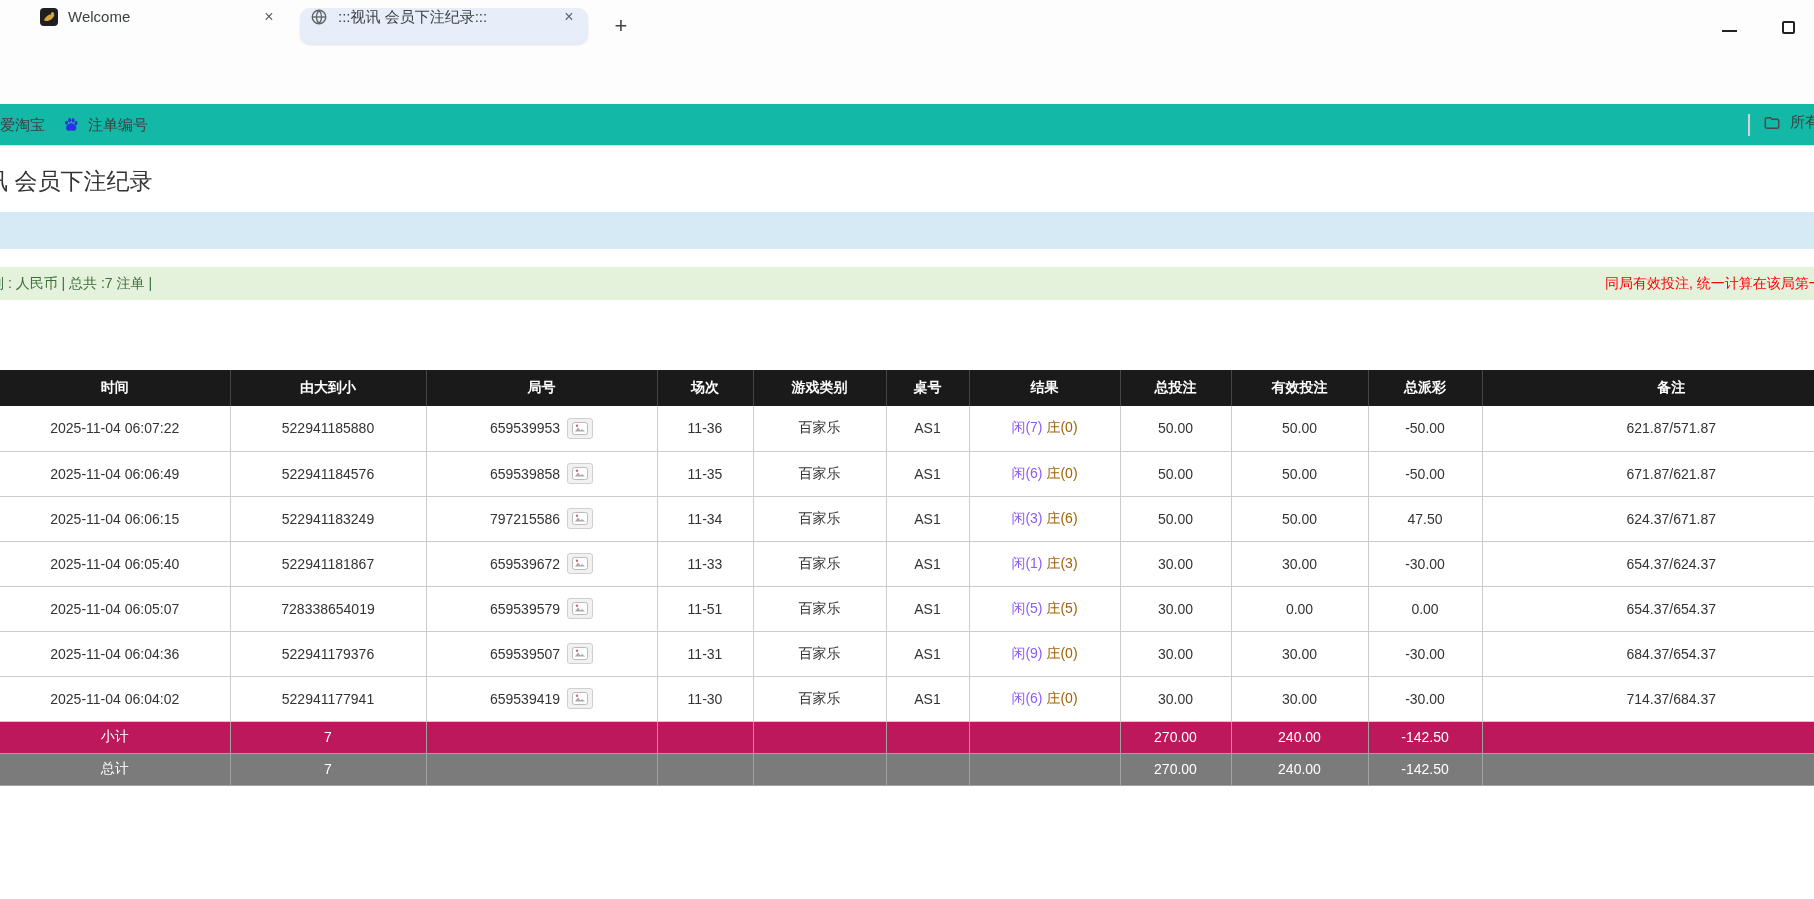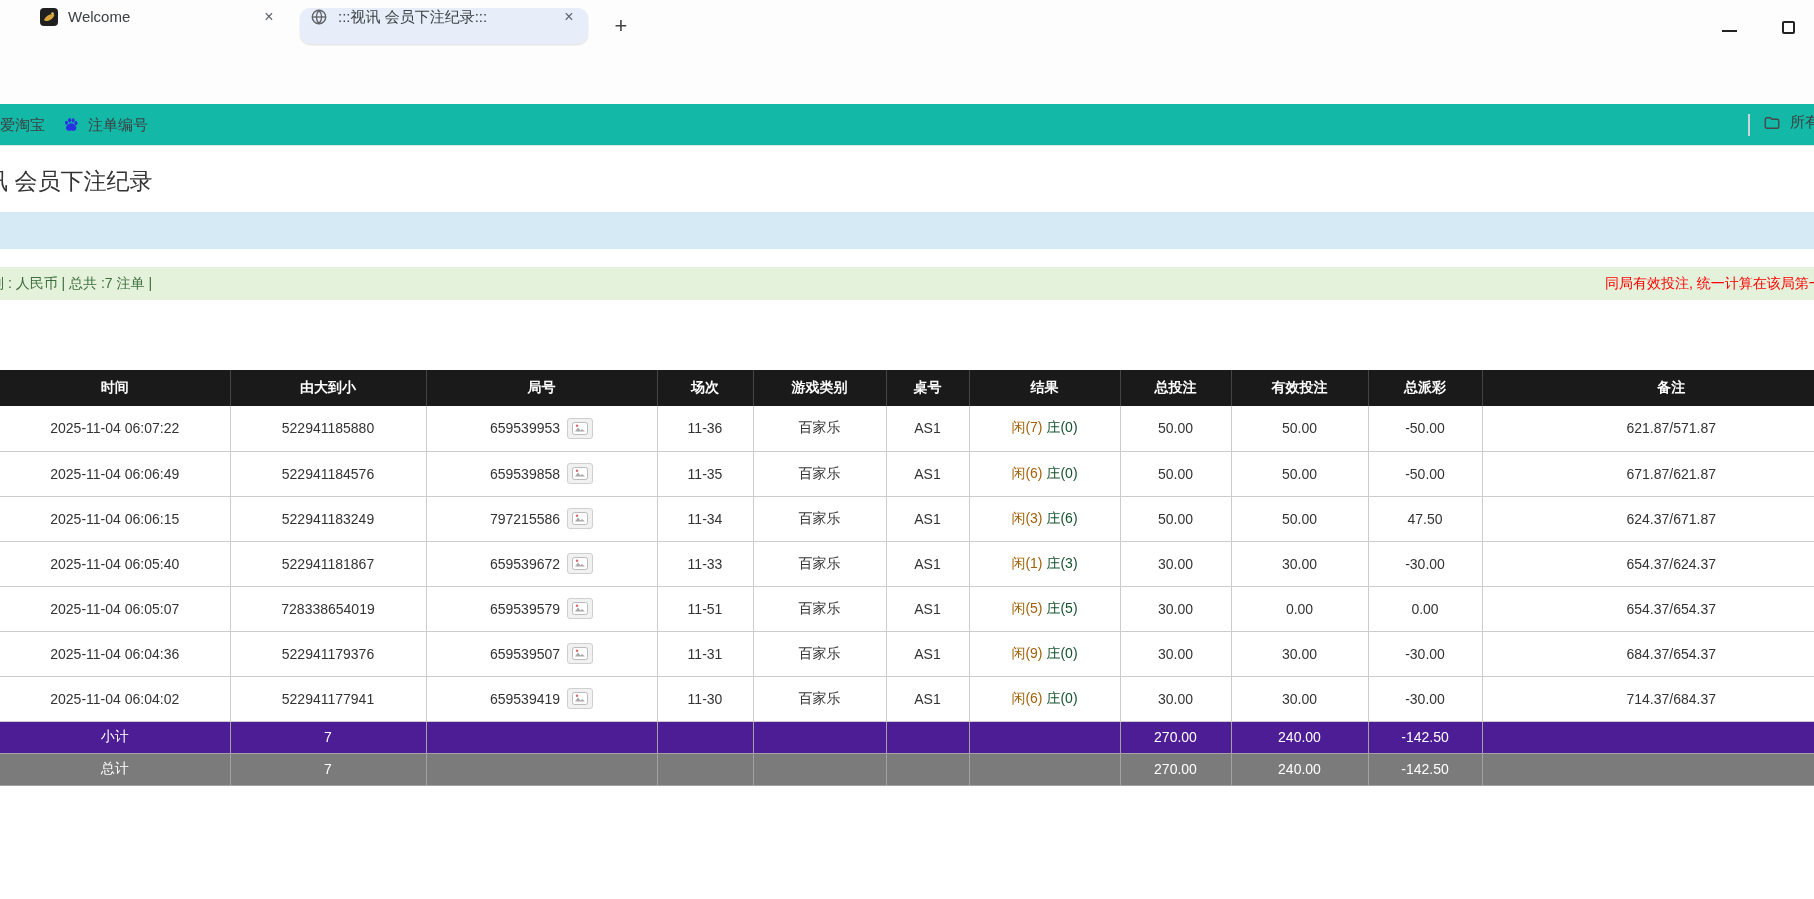--- a/index.html
+++ b/index.html
@@ -58,26 +58,26 @@
   .sum-left-clip { position: absolute; left: 0; top: 0; width: 300px; height: 33px; overflow: hidden; }
   .sum-left-clip span { display: inline-block; margin-left: -24px; line-height: 33px; font-size: 14px; color: #3a6e3a; white-space: nowrap; }
   .sum-right { position: absolute; left: 1605px; top: 0; line-height: 33px; font-size: 14px; color: #ff0000; white-space: nowrap; }
 
   
   table.bets { position: absolute; left: 0; top: 370px; width: 1860px; border-collapse: collapse; table-layout: fixed; }
   table.bets th { height: 36px; background: #1a1a1a; color: #fff; font-size: 14px; font-weight: bold; text-align: center; border-right: 1px solid #454545; }
   table.bets th:last-child { border-right: none; }
   table.bets td { height: 45px; text-align: center; font-size: 14px; color: #333; border-right: 1px solid #ccc; border-bottom: 1px solid #ccc; background: #fff; white-space: nowrap; }
   table.bets td:last-child { border-right: none; }
-  .c-blue { color: #a16207; }
-  .c-red  { color: #14532d; }
+  .c-blue { color: #8b5cf6; }
+  .c-red  { color: #a16207; }
   .round-wrap { display: inline-flex; align-items: center; gap: 7px; }
   .replay-btn { display: inline-flex; align-items: center; justify-content: center; width: 26px; height: 21px; background: #f1f1f1; border: 1px solid #cfcfcf; border-radius: 3px; }
   tr.foot td { height: 32px; color: #fff; font-size: 14px; border-right: 1px solid #a2a2a2; border-bottom: 1px solid #a2a2a2; }
-  tr.foot-sub td { background: #4c1d95; }
+  tr.foot-sub td { background: #be185d; }
   tr.foot-tot td { background: #7b7b7b; }
   .payout-neg { color: #ff0000; font-weight: normal; margin-top: 8px; }
 </style>
 </head>
 <body>
 
 <div id="screen">
 
   <div class="tabstrip">
     <div class="tab tab-welcome">

